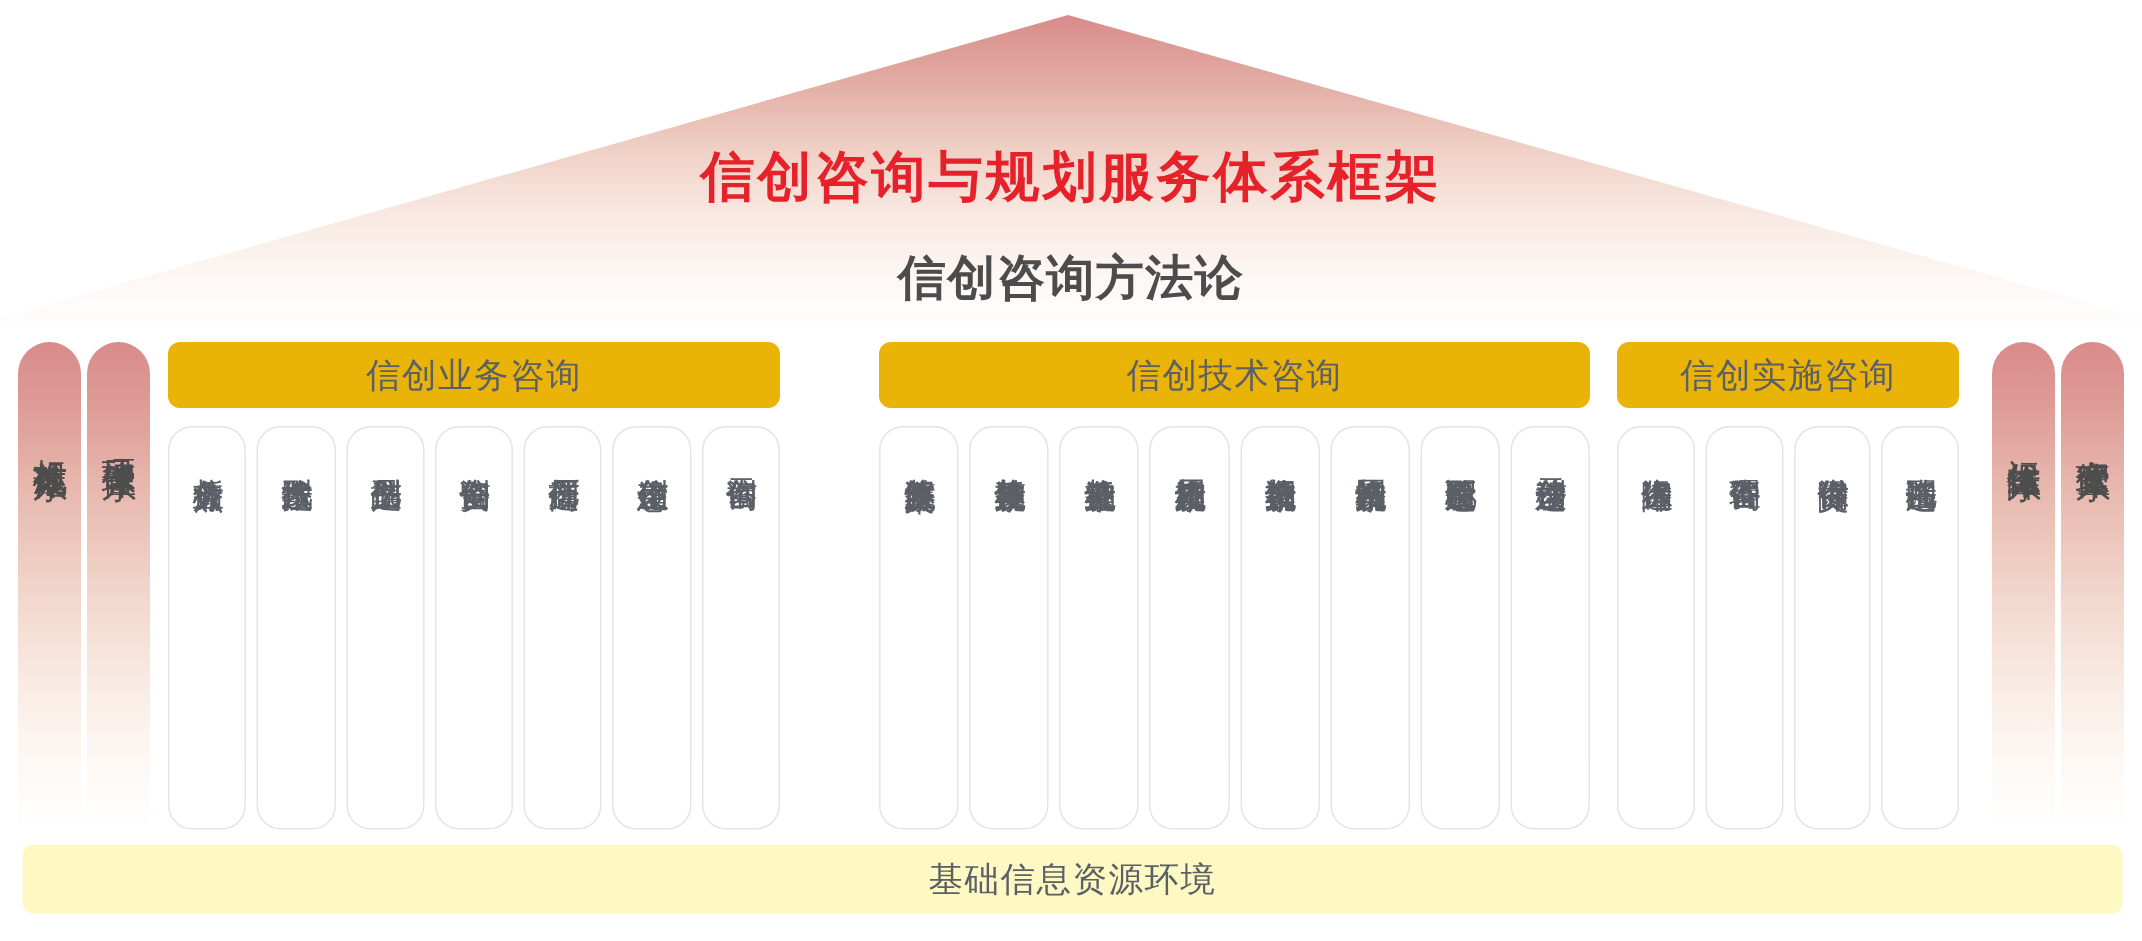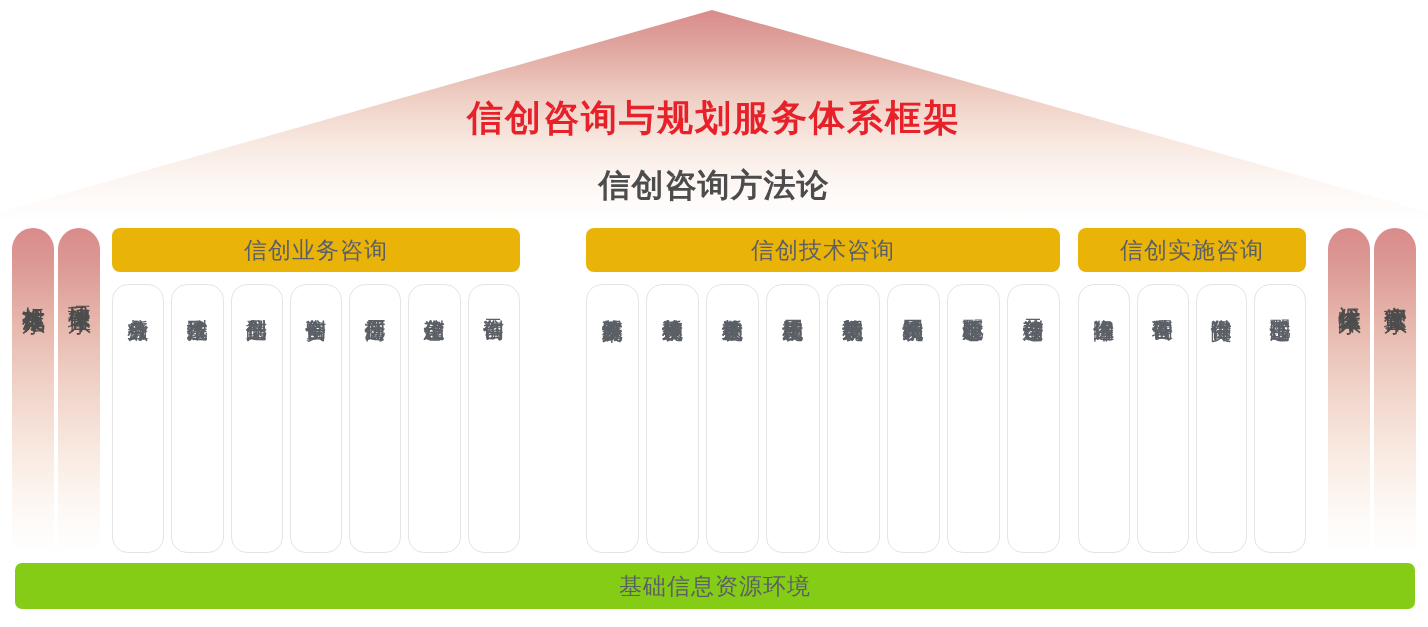--- a/index.html
+++ b/index.html
@@ -139,21 +139,21 @@
   .group-tech     { left: 562px;  width: 474px; margin-left: 24px; }
   .group-impl     { left: 1078px; width: 228px; }
 
   
   .base {
     position: absolute;
     left: 15px;
     top: 563px;
     width: 1400px;
     height: 46px;
-    background: #84cc16;
+    background: #fef9c3;
     border-radius: 7px;
     display: flex;
     align-items: center;
     justify-content: center;
     font-size: 23px;
     color: #5b5f66;
     letter-spacing: 1px;
     white-space: nowrap;
   }
 </style>

